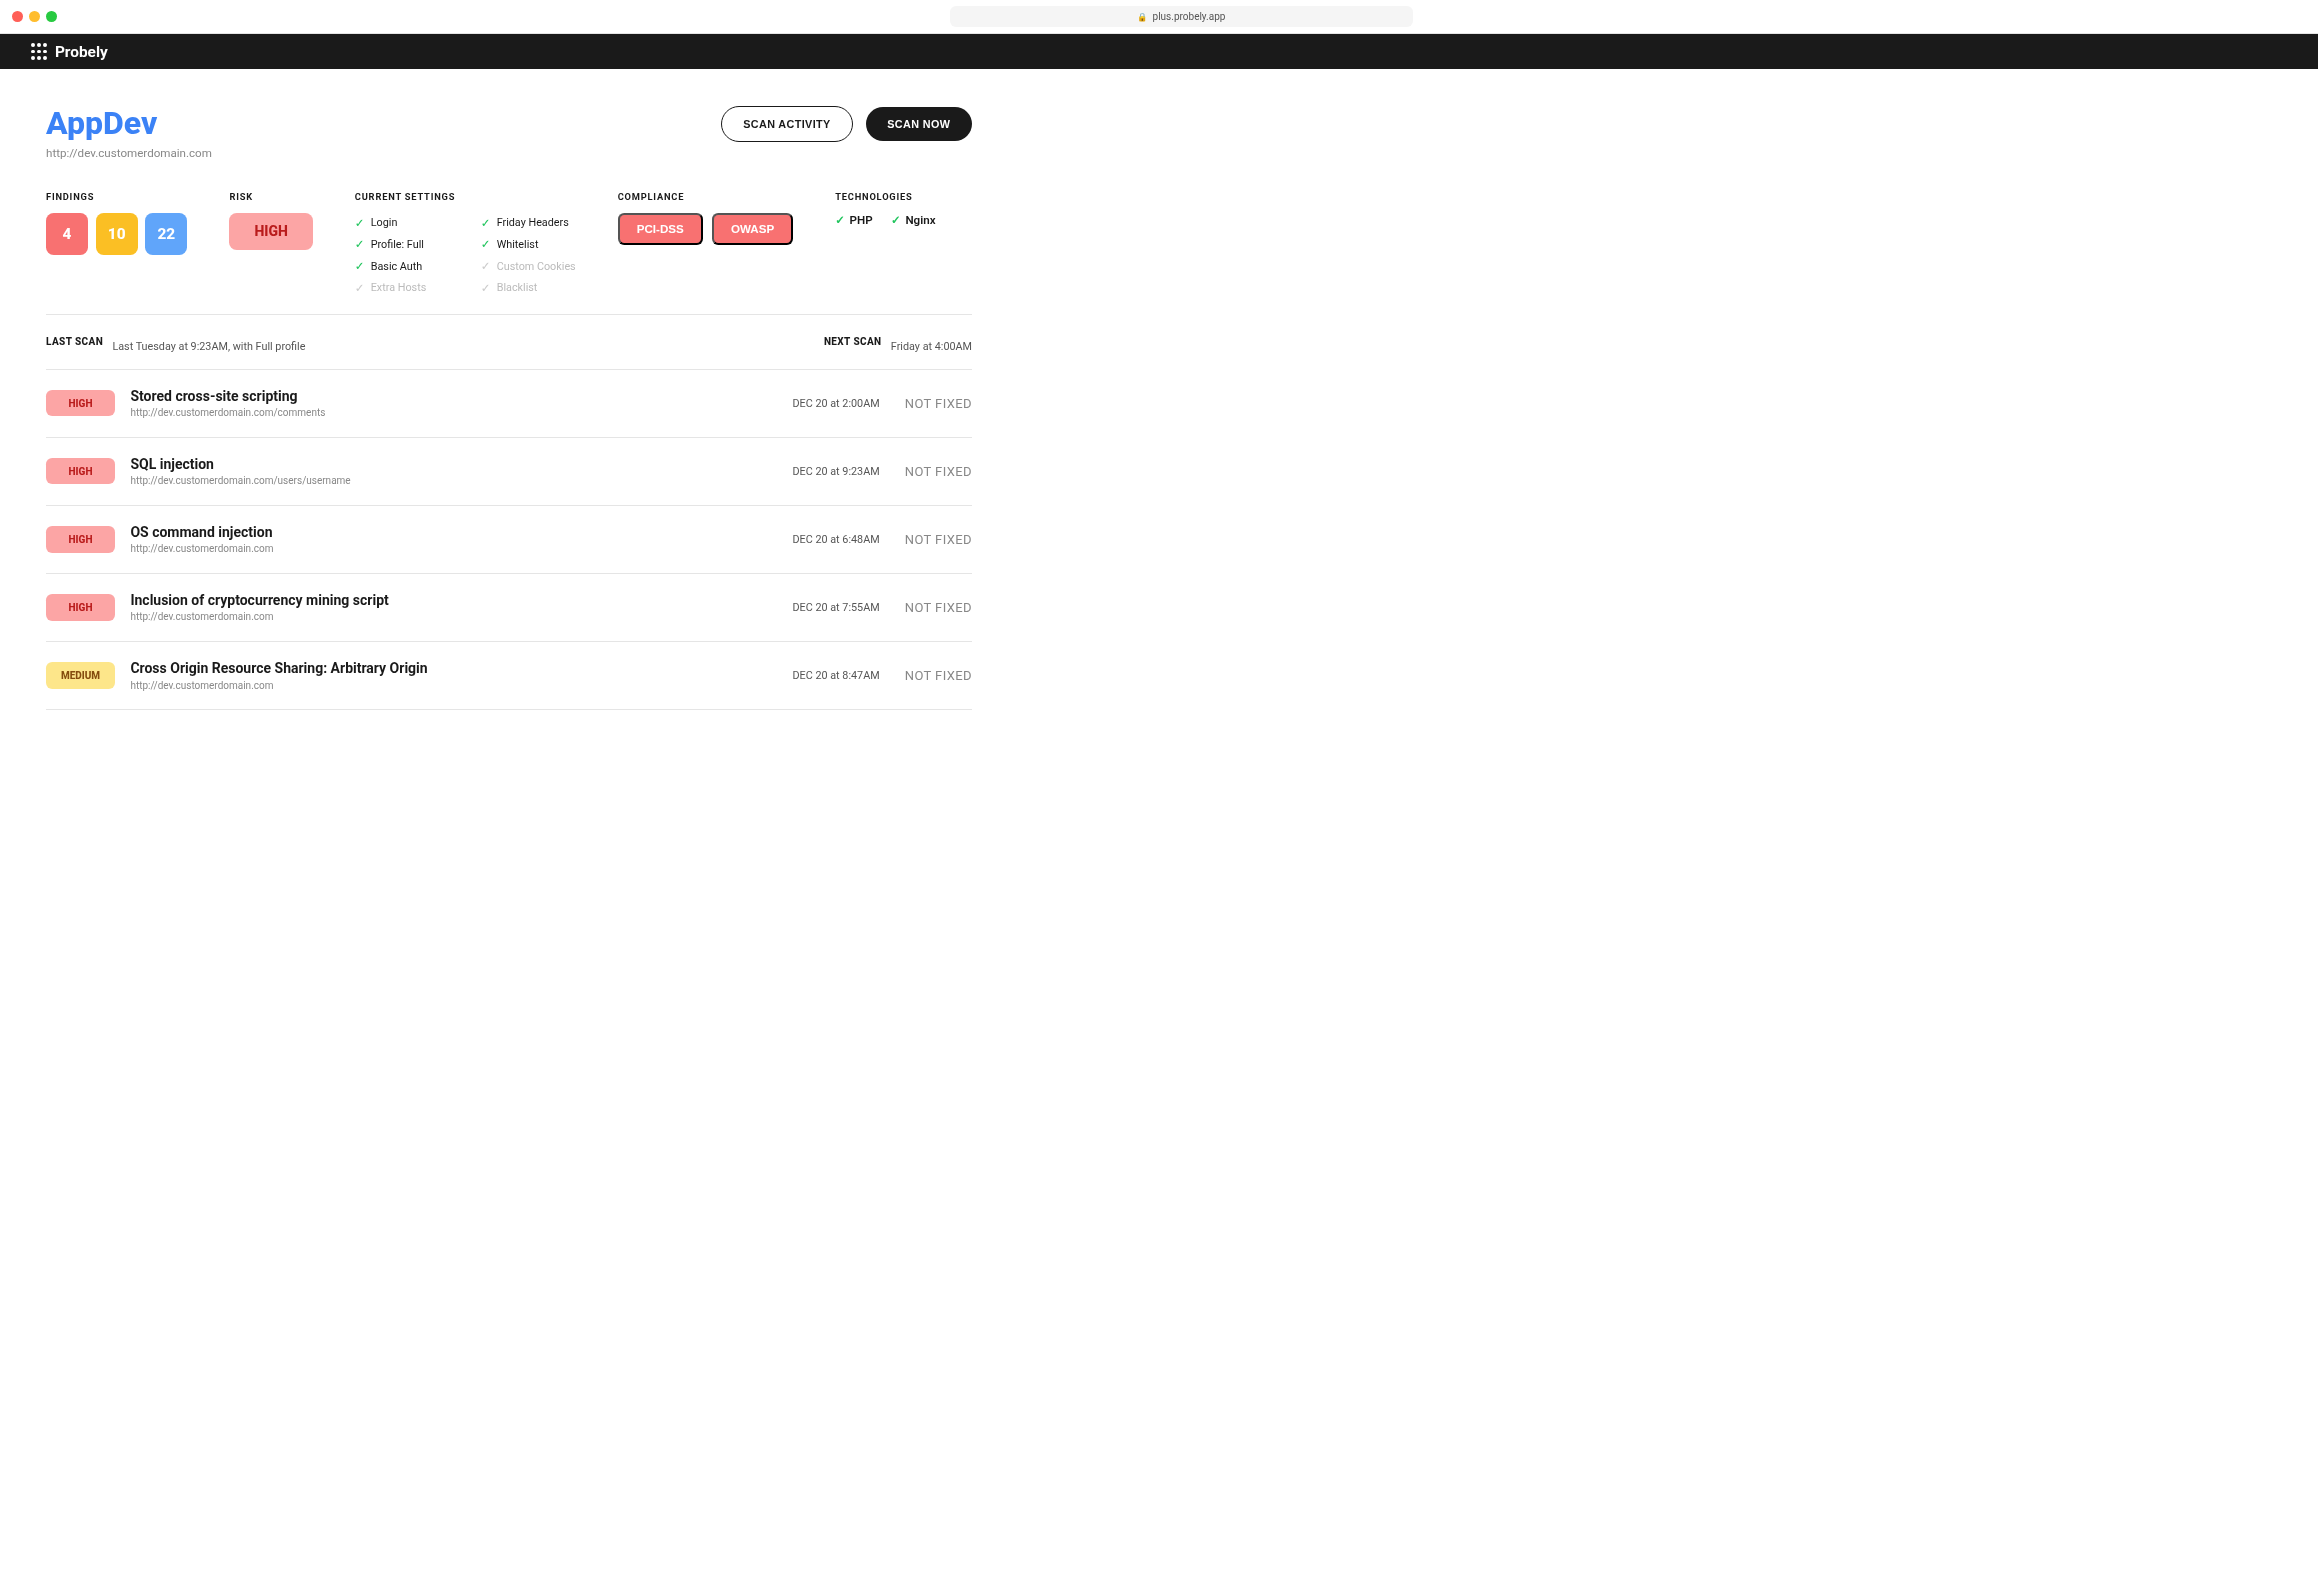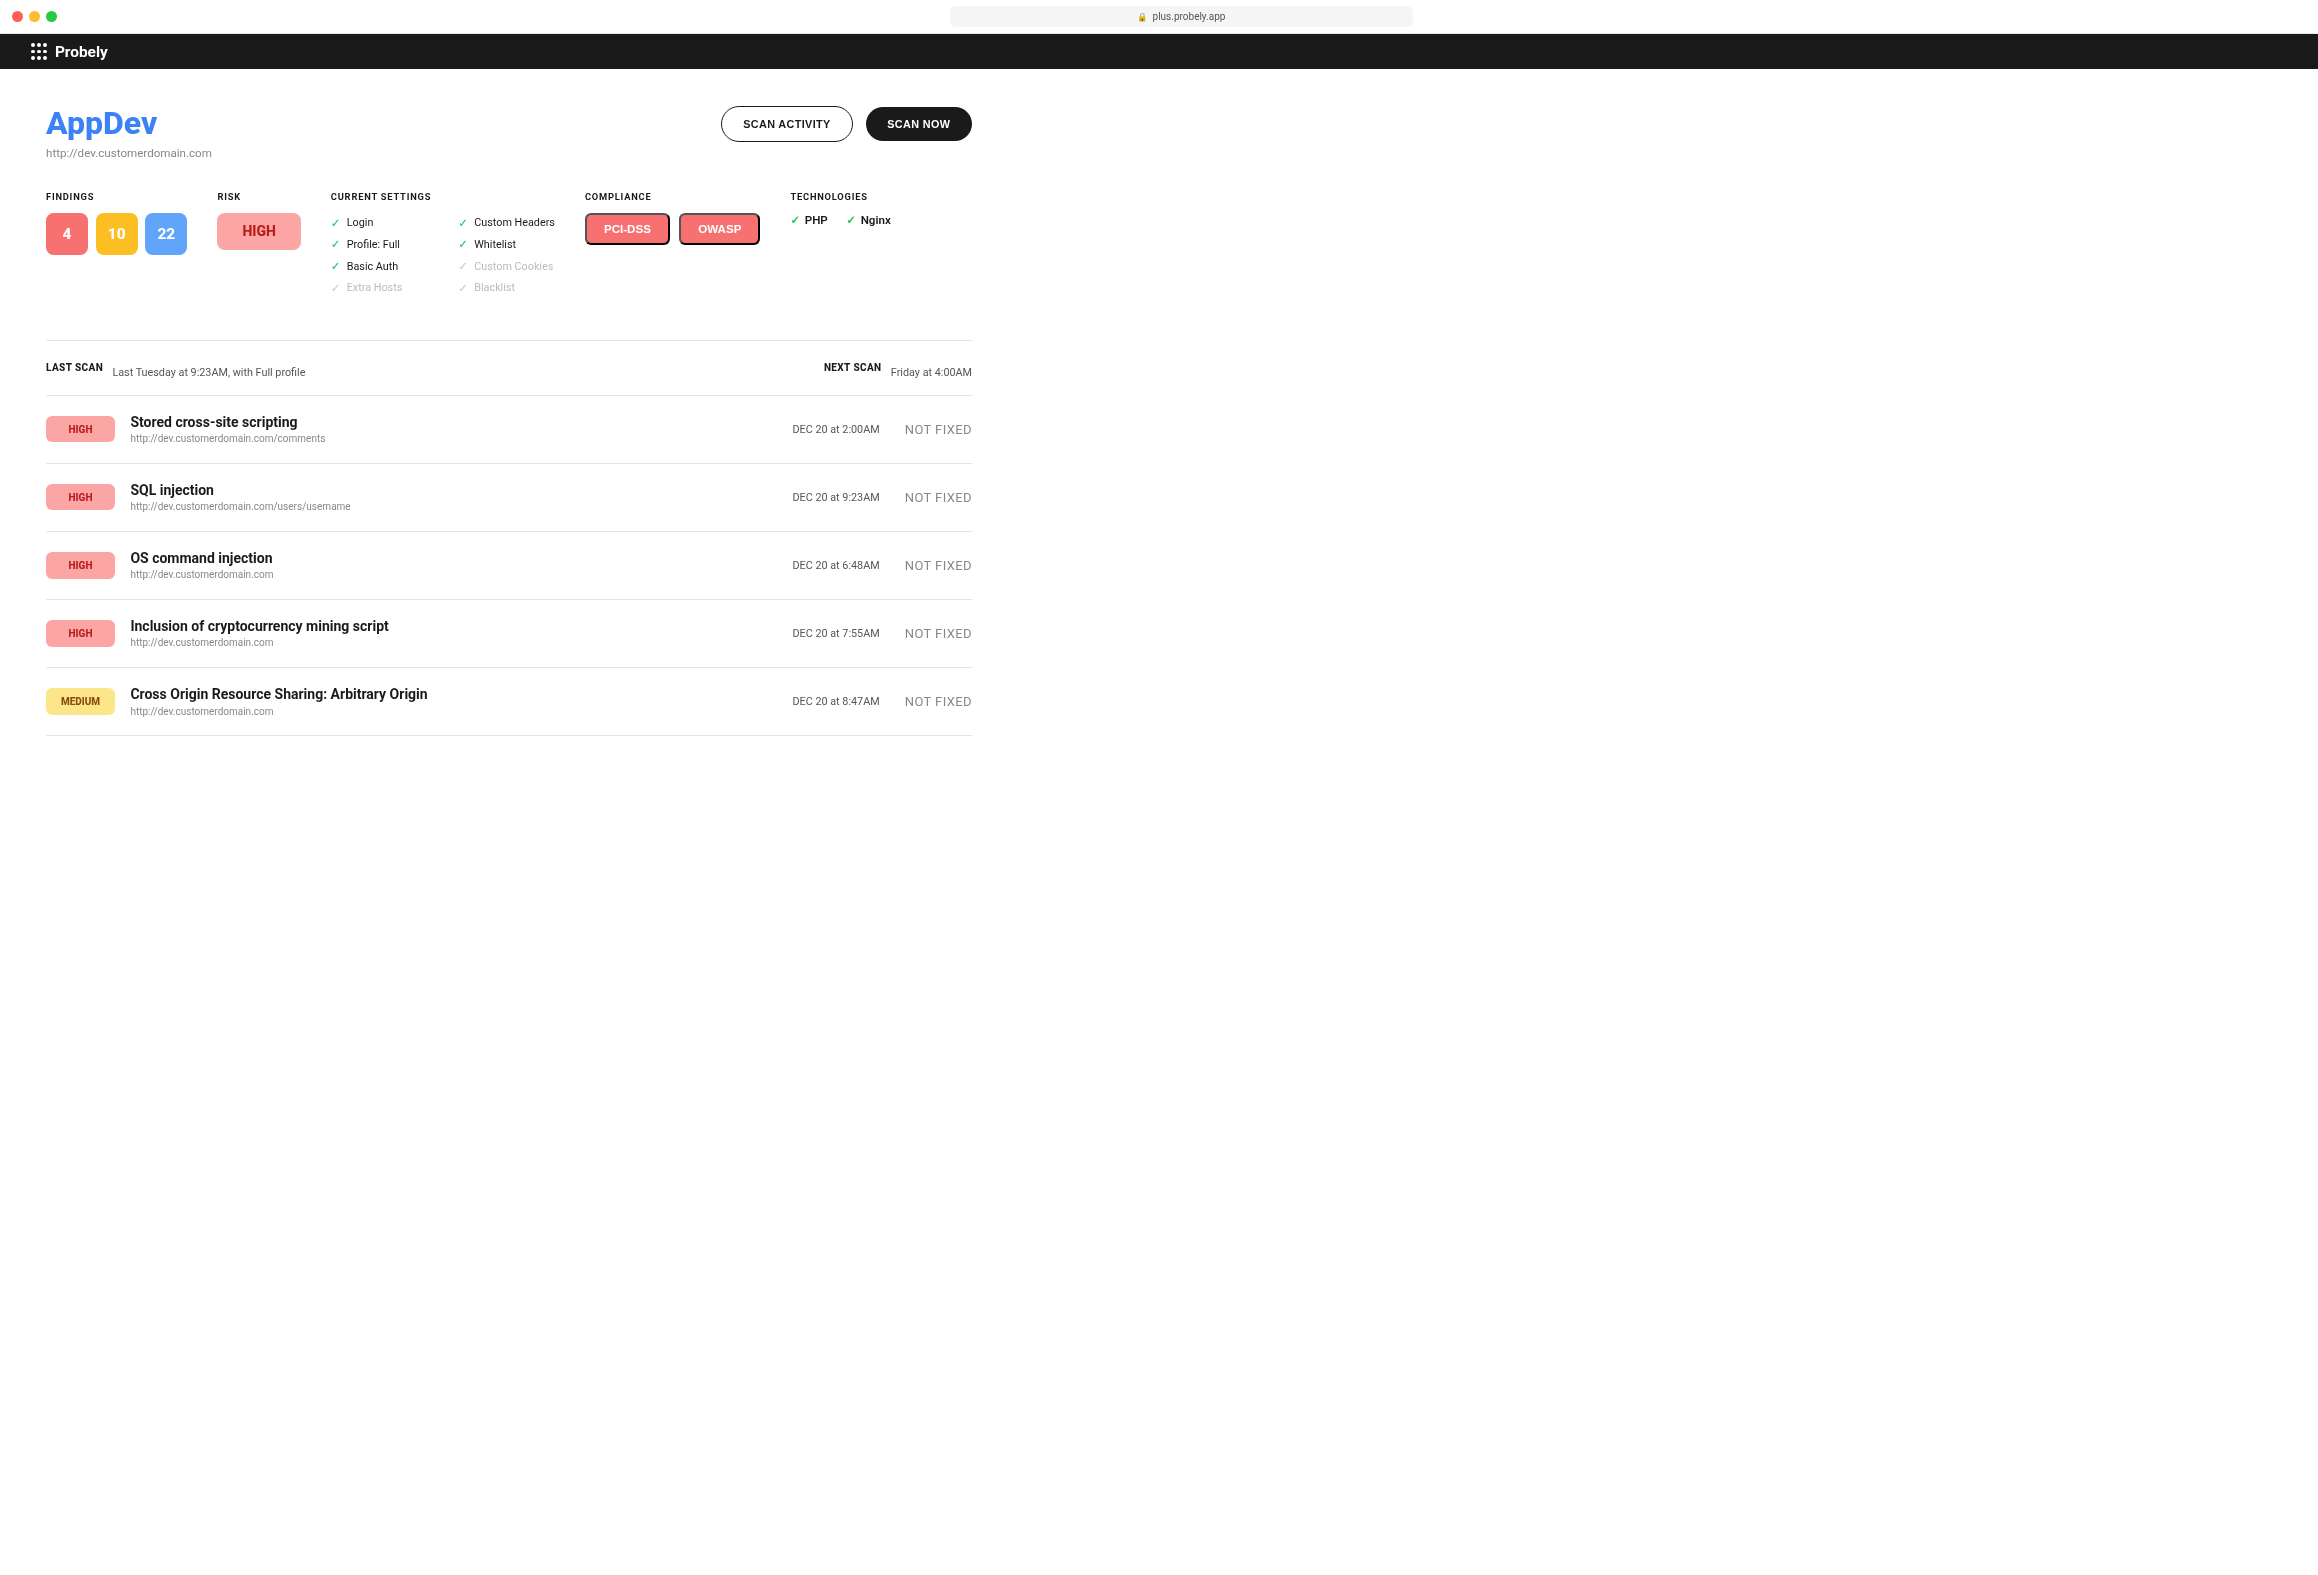--- a/index.html
+++ b/index.html
@@ -107,22 +107,22 @@
       letter-spacing: 0.4px;
       padding: 10.8px 21.6px;
       border-radius: 39px;
       cursor: pointer;
     }
 
     
     .stats-row {
       display: flex;
       align-items: flex-start;
-      gap: 30px;
-      margin-bottom: 42px;
+      gap: 42px;
+      margin-bottom: 16px;
       flex-wrap: wrap;
     }
     .stat-section { }
     .stat-label {
       font-size: 9.3px;
       font-weight: 700;
       letter-spacing: 0.8px;
       color: #1a1a1a;
       margin-bottom: 10.8px;
     }
@@ -331,21 +331,21 @@
 
     <div class="stat-section">
       <div class="stat-label">CURRENT SETTINGS</div>
       <div class="settings-grid">
         <div class="setting-item">
           <span class="check-green">✓</span>
           <span>Login</span>
         </div>
         <div class="setting-item">
           <span class="check-green">✓</span>
-          <span>Custom Headers</span>
+          <span>Friday Headers</span>
         </div>
         <div class="setting-item">
           <span class="check-green">✓</span>
           <span>Profile: Full</span>
         </div>
         <div class="setting-item">
           <span class="check-green">✓</span>
           <span>Whitelist</span>
         </div>
         <div class="setting-item">

